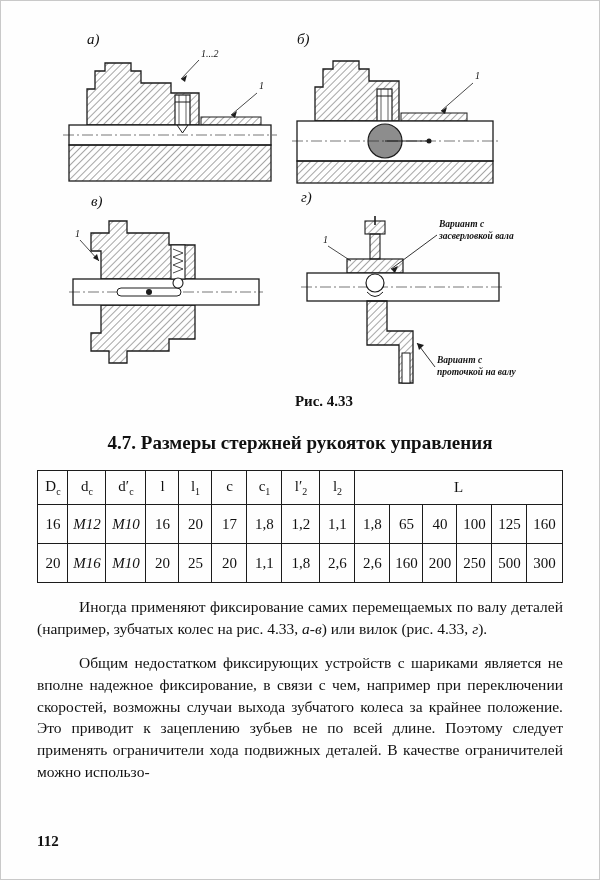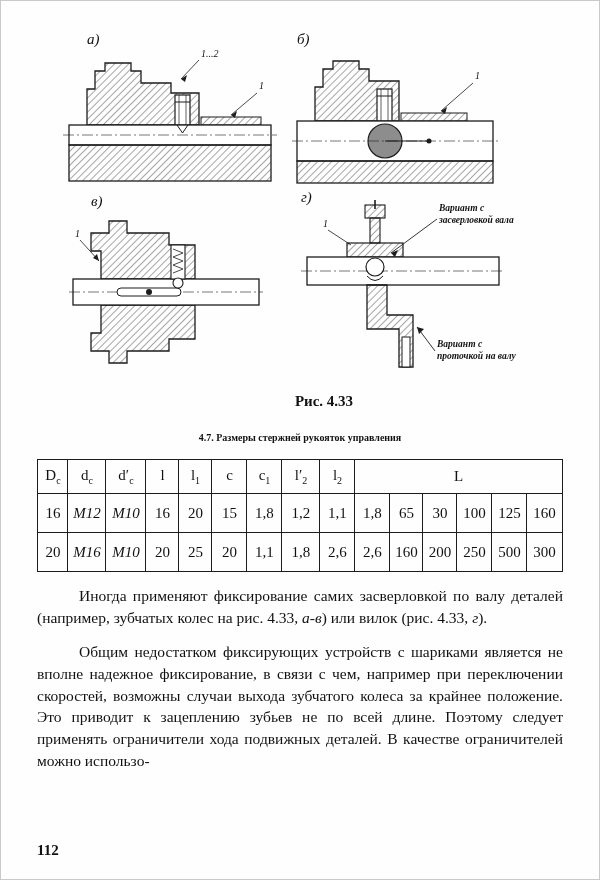--- a/index.html
+++ b/index.html
@@ -7,32 +7,32 @@
   body { background: #d9d9d9; }
   .page {
     width: 600px; height: 880px; margin: 0 auto; position: relative;
     background: #fefefe; border: 1px solid #c9c9c9; overflow: hidden;
     font-family: "Liberation Serif", serif; color: #111;
   }
   .figure-area { position: relative; height: 358px; margin-top: 26px; }
   .fig-panel { position: absolute; }
   .fig-label { position: absolute; font-style: italic; font-size: 15px; }
   .fig-caption { text-align: center; font-weight: bold; font-size: 15px; margin-top: 8px; margin-left: 48px; }
-  .section-heading { text-align: center; font-weight: bold; font-size: 10px; margin: 22px 30px 0; }
+  .section-heading { text-align: center; font-weight: bold; font-size: 19px; margin: 22px 30px 0; }
   table.dims { border-collapse: collapse; margin: 16px auto 0; table-layout: fixed; width: 524px; }
   .dims th, .dims td {
     border: 1px solid #1c1c1c; text-align: center; vertical-align: middle;
     font-size: 15px; font-weight: normal; padding: 0; overflow: hidden;
   }
   .dims thead th { height: 34px; }
   .dims tbody td { height: 39px; }
   .dims .it { font-style: italic; }
   sub { font-size: 10px; }
   .body-text { margin: 13px 36px 0; text-align: justify; font-size: 15.5px; line-height: 1.4; text-indent: 42px; }
-  .page-number { position: absolute; left: 36px; bottom: 20px; font-weight: bold; font-size: 15px; }
+  .page-number { position: absolute; left: 36px; bottom: 29px; font-weight: bold; font-size: 15px; }
   svg text { font-family: "Liberation Serif", serif; }
   .call { font-style: italic; font-size: 10px; fill: #111; }
   .ann { font-style: italic; font-weight: bold; font-size: 9.5px; fill: #111; }
 </style>
 </head>
 <body>
 
 <div class="page">
 
   <div class="figure-area">
@@ -122,21 +122,21 @@
           <circle cx="111" cy="80" r="5" fill="#ffffff" stroke="#1c1c1c" stroke-width="1.1"></circle>
         </g>
         <g>
           <text class="call" x="8" y="34">1</text>
           <line x1="13" y1="37" x2="32" y2="58" stroke="#1c1c1c" stroke-width="0.8"></line>
           <polygon points="32,58 26,55 30,51" fill="#1c1c1c"></polygon>
         </g>
       </svg>
     </div>
 
-    <div class="fig-panel" style="left:288px; top:170px;">
+    <div class="fig-panel" style="left:288px; top:186px;">
       <svg width="286" height="188" viewBox="0 0 286 188">
         <defs>
           <pattern id="pg" patternUnits="userSpaceOnUse" width="5" height="5" patternTransform="rotate(45)">
             <line x1="0" y1="0" x2="0" y2="5" stroke="#3a3a3a" stroke-width="0.9"></line>
           </pattern>
         </defs>
         <g>
           <rect x="76" y="8" width="20" height="13" fill="url(#pg)" stroke="#1c1c1c" stroke-width="1.1"></rect>
           <line x1="86" y1="3" x2="86" y2="12" stroke="#1c1c1c" stroke-width="1.6"></line>
           <rect x="81" y="21" width="10" height="25" fill="url(#pg)" stroke="#1c1c1c" stroke-width="1.1"></rect>
@@ -205,27 +205,27 @@
         <th colspan="6"><span>L</span></th>
       </tr>
     </thead>
     <tbody>
       <tr>
         <td>16</td>
         <td class="it">М12</td>
         <td class="it">М10</td>
         <td>16</td>
         <td>20</td>
-        <td>15</td>
+        <td>17</td>
         <td>1,8</td>
         <td>1,2</td>
         <td>1,1</td>
         <td>1,8</td>
         <td>65</td>
-        <td>30</td>
+        <td>40</td>
         <td>100</td>
         <td>125</td>
         <td>160</td>
       </tr>
       <tr>
         <td>20</td>
         <td class="it">М16</td>
         <td class="it">М10</td>
         <td>20</td>
         <td>25</td>
@@ -236,19 +236,19 @@
         <td>2,6</td>
         <td>160</td>
         <td>200</td>
         <td>250</td>
         <td>500</td>
         <td>300</td>
       </tr>
     </tbody>
   </table>
 
-  <p class="body-text"><span>Иногда применяют фиксирование самих засверловкой по валу деталей (например, зубчатых колес на рис. 4.33, </span><i>а-в</i><span>) или вилок (рис. 4.33, </span><i>г</i><span>).</span></p>
+  <p class="body-text"><span>Иногда применяют фиксирование самих перемещаемых по валу деталей (например, зубчатых колес на рис. 4.33, </span><i>а-в</i><span>) или вилок (рис. 4.33, </span><i>г</i><span>).</span></p>
 
   <p class="body-text">Общим недостатком фиксирующих устройств с шариками является не вполне надежное фиксирование, в связи с чем, например при переключении скоростей, возможны случаи выхода зубчатого колеса за крайнее положение. Это приводит к зацеплению зубьев не по всей длине. Поэтому следует применять ограничители хода подвижных деталей. В качестве ограничителей можно использо-</p>
 
   <div class="page-number">112</div>
 
 </div>
 
 </body></html>

